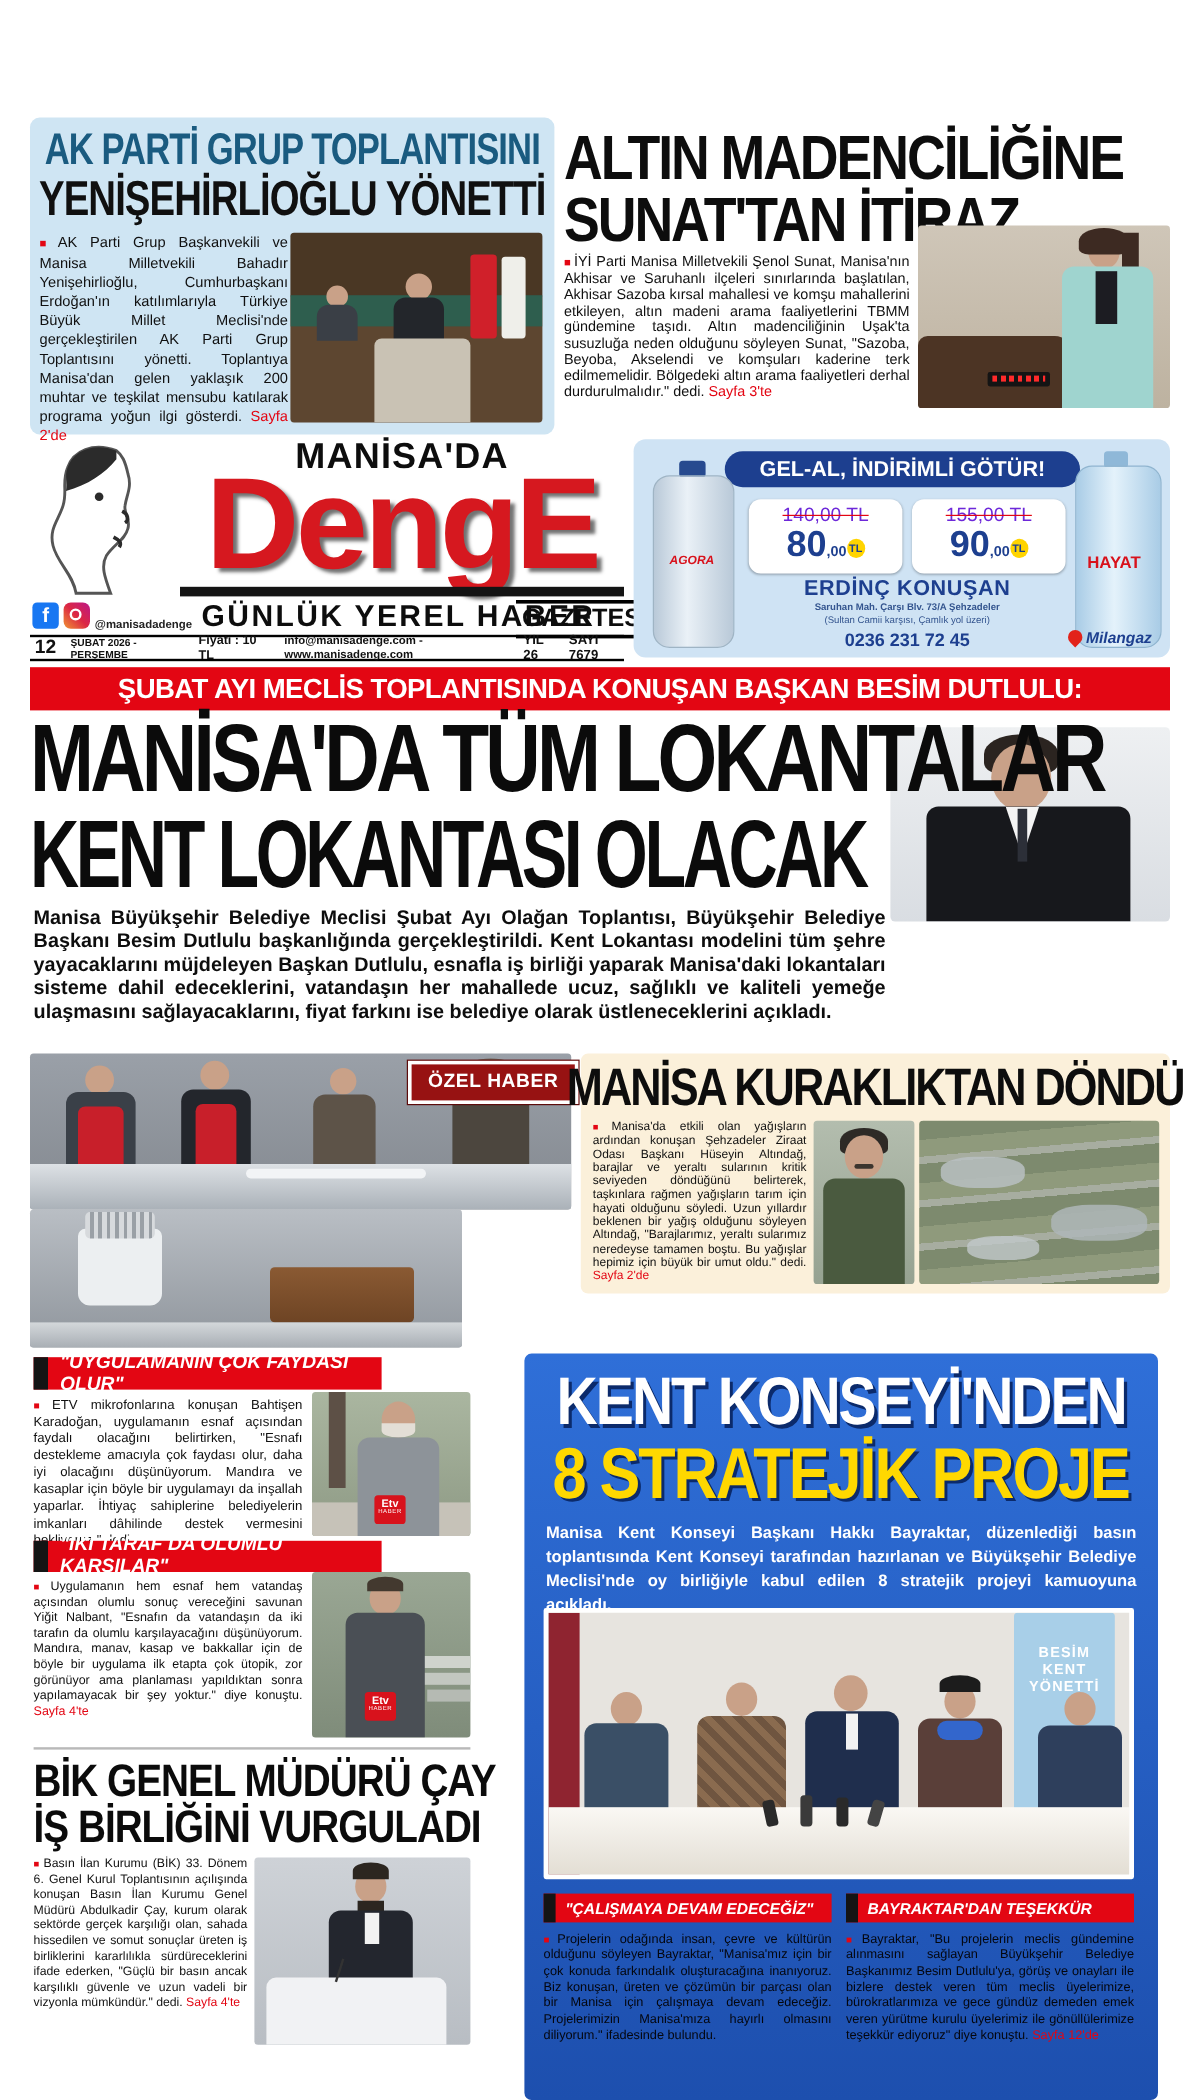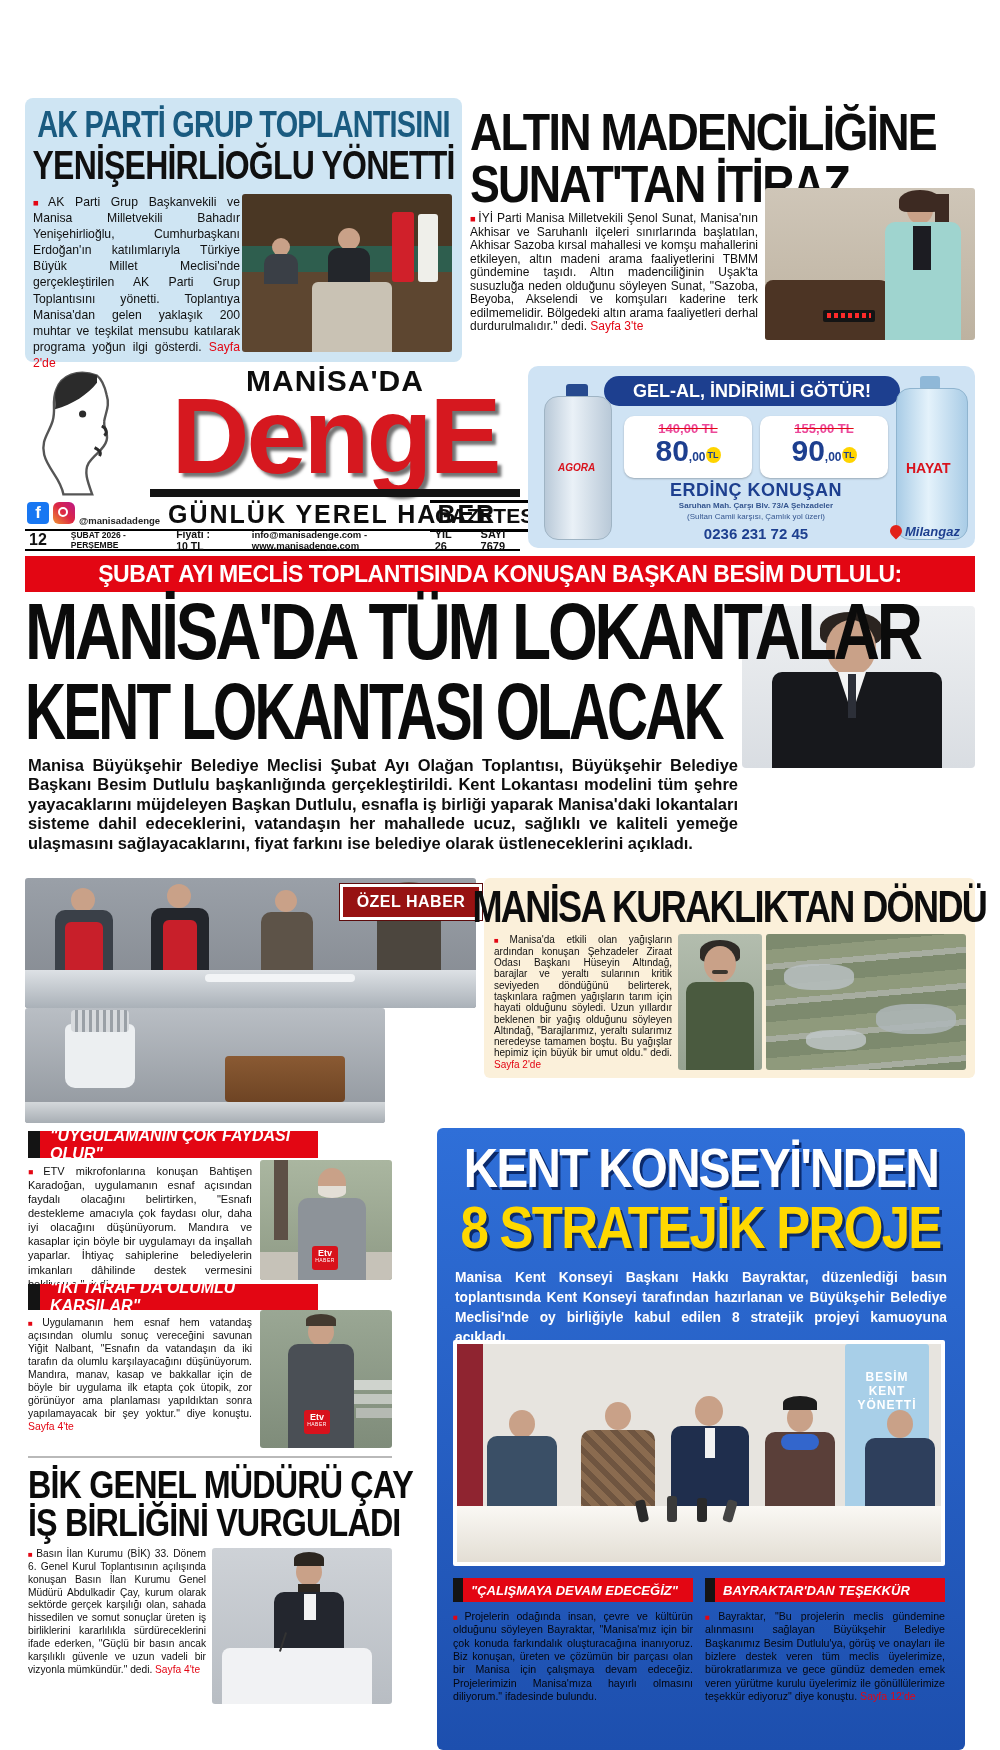--- a/index.html
+++ b/index.html
@@ -16,21 +16,21 @@
         display:flex;align-items:center;padding-left:22px;box-sizing:border-box}
   .notch{position:absolute;left:0;top:0;bottom:0;width:12px;background:#141414}
   .head{position:absolute;border-radius:50%;background:#c9a188}
   .torso{position:absolute;border-radius:10px 10px 0 0}
   .micflag{position:absolute;width:26px;height:24px;background:#d8121c;border-radius:3px;
            color:#fff;text-align:center;line-height:1;padding-top:3px;box-sizing:border-box}
   .micflag b{display:block;font-size:9px}
   .micflag span{display:block;font-size:5px;letter-spacing:.5px}
   .pill{position:absolute;background:#fff;border-radius:10px;text-align:center;
         box-shadow:0 1px 2px rgba(0,0,0,.25)}
-  .oldp{font-size:13px;font-weight:bold;color:#ec4899;text-decoration:line-through;
+  .oldp{font-size:16px;font-weight:normal;color:#6d28d9;text-decoration:line-through;
         text-decoration-color:#e30613;display:block;margin-top:5px}
   .newp{font-size:30px;font-weight:bold;color:#1d3f8f;line-height:1}
   .newc{font-size:12px;font-weight:bold;color:#1d3f8f}
   .tlbadge{display:inline-block;background:#ffd400;color:#1d3f8f;font-size:9px;font-weight:bold;
            border-radius:50%;padding:3px 2px;vertical-align:3px}
   .brandE{font-weight:bold;color:#d6181f;letter-spacing:-3px;
           text-shadow:4px 4px 3px rgba(20,20,20,.6)}
   .subbox-h{position:absolute;background:#e30613;color:#fff;font-weight:bold;font-style:italic;
             display:flex;align-items:center;padding-left:18px;box-sizing:border-box}
   .bluebody{position:absolute;font-size:10.6px;line-height:1.26;text-align:justify;color:#04060d;font-weight:500}
@@ -92,21 +92,21 @@
       <span class="brandE" style="font-size:108px">DengE</span>
     </div>
     <div class="abs" style="left:150px;top:127px;width:370px;height:8px;background:#141414"></div>
     <div class="abs" style="left:27px;top:140px;width:22px;height:22px;background:#1877f2;border-radius:4px;color:#fff;font-weight:bold;font-size:17px;text-align:center;line-height:22px"><span>f</span></div>
     <div class="abs" style="left:53px;top:140px;width:22px;height:22px;border-radius:6px;background:linear-gradient(45deg,#f09433,#dc2743,#bc1888)">
       <div class="abs" style="left:5px;top:5px;width:10px;height:10px;border:2px solid #fff;border-radius:50%;box-sizing:border-box"></div>
     </div>
     <span class="abs" style="left:79px;top:153px;font-size:9.5px;font-weight:bold;color:#222">@manisadadenge</span>
     <span class="abs" style="left:168px;top:138px;font-size:25px;font-weight:bold;letter-spacing:2px;color:#0d0d0d">GÜNLÜK YEREL HABER</span>
     <span class="abs" style="left:430px;top:138px;font-size:21px;font-weight:bold;color:#0d0d0d;border-top:3px solid #000;border-bottom:3px solid #000;padding:1px 5px">GAZETESİ</span>
-    <div class="abs" style="left:25px;top:167px;width:495px;height:22px;border-top:2px solid #000;border-bottom:2px solid #000;display:flex;align-items:center;gap:24px;box-sizing:border-box;padding:0 4px">
+    <div class="abs" style="left:25px;top:167px;width:495px;height:22px;border-top:2px solid #000;border-bottom:2px solid #000;display:flex;align-items:center;gap:12px;box-sizing:border-box;padding:0 4px">
       <span style="font-size:16px;font-weight:bold">12</span>
       <span style="font-size:8.5px;font-weight:bold">ŞUBAT 2026 - PERŞEMBE</span>
       <span style="font-size:10.5px;font-weight:bold;margin-left:10px">Fiyatı : 10 TL</span>
       <span style="font-size:9.5px;font-weight:bold;margin-left:8px">info@manisadenge.com  -  www.manisadenge.com</span>
       <span style="font-size:11px;font-weight:bold;margin-left:6px">YIL 26</span>
       <span style="font-size:11px;font-weight:bold">SAYI 7679</span>
     </div>
   </header>
 
   <aside class="abs" style="left:528px;top:366px;width:447px;height:182px;background:#cfe3f4;border-radius:10px">

